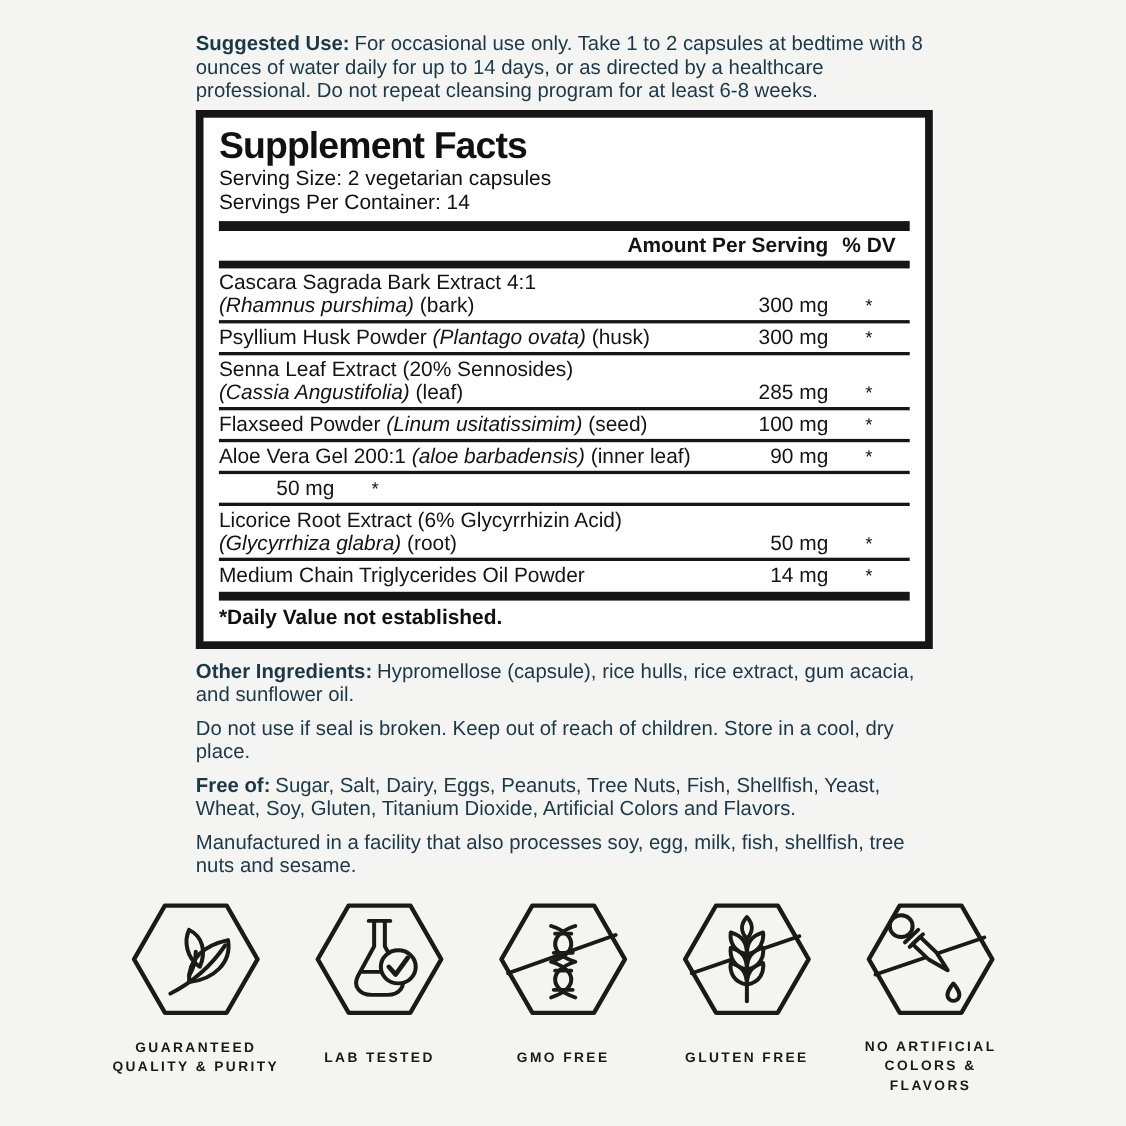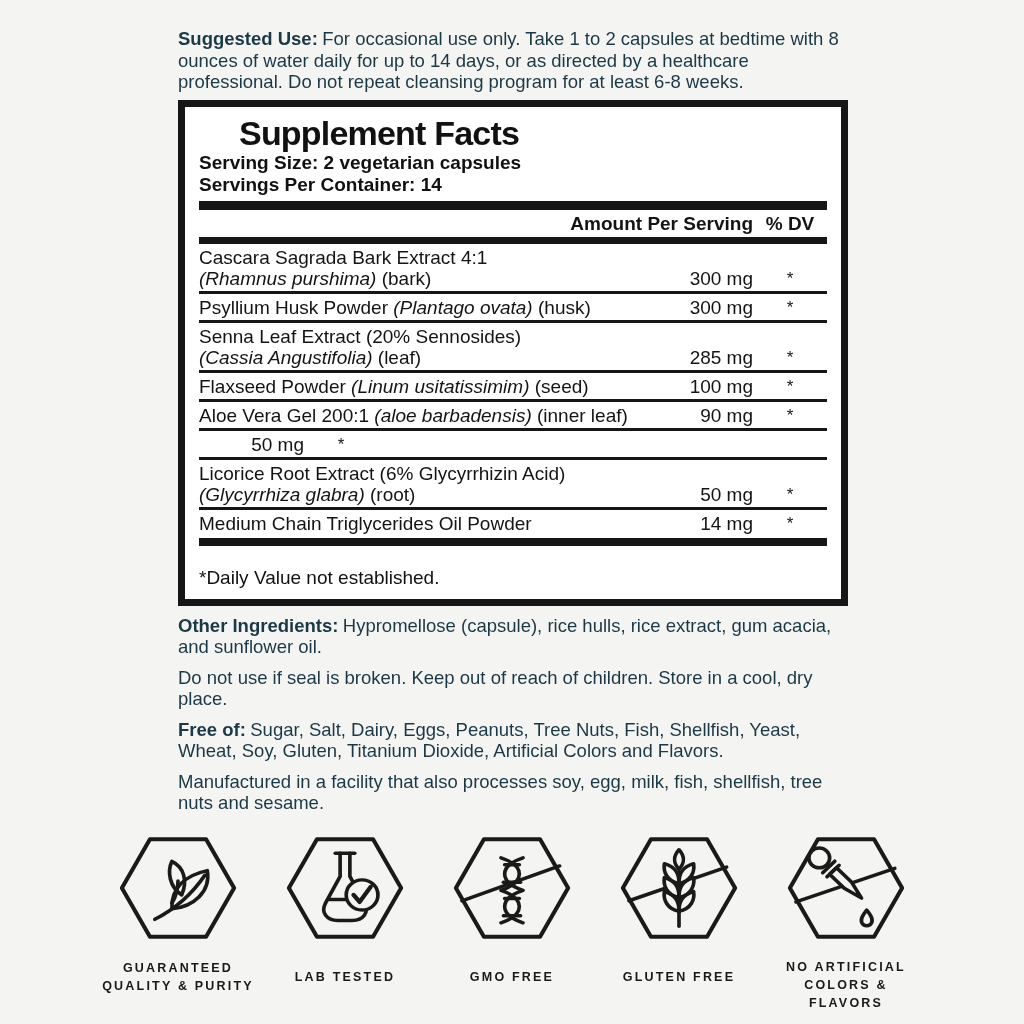--- a/index.html
+++ b/index.html
@@ -18,36 +18,36 @@
   .para + .para{margin-top:9px;}
 
   
   .sf-panel{
     margin-top:7px;
     border:7px solid #161616;
     background:#ffffff;
     padding:8px 14px 10px 14px;
     color:#141414;
   }
-  .sf-title{font-size:34px;line-height:37px;font-weight:bold;letter-spacing:-0.8px;color:#111;margin-left:40px;}
-  .sf-line{font-size:19px;line-height:22px;color:#111;font-weight:bold;}
+  .sf-title{font-size:34px;line-height:37px;font-weight:bold;letter-spacing:-0.8px;color:#111;}
+  .sf-line{font-size:19px;line-height:22px;color:#111;}
   .bar-a{height:9px;background:#161616;margin-top:5px;}
   .bar-b{height:7px;background:#161616;}
   .bar-c{height:8px;background:#161616;margin-top:2px;}
   .sep{height:3px;background:#161616;}
   .sf-header{display:flex;font-size:19px;font-weight:bold;padding:3px 0 2px 0;align-items:baseline;}
   .hdr-spacer{flex:1;}
   .hdr-amt{text-align:right;}
   .sf-row{display:flex;padding:3px 0 2px 0;align-items:flex-end;}
   .row-name{flex:1;font-size:19px;line-height:21px;min-width:0;}
   .row-amt{width:105px;text-align:right;font-size:19px;line-height:21px;flex-shrink:0;}
   .row-dv{width:74px;text-align:center;font-size:17px;line-height:21px;flex-shrink:0;}
   .hdr-dv{width:74px;text-align:center;font-size:19px;}
   .it{font-style:italic;}
-  .sf-footnote{font-size:19px;font-weight:normal;padding-top:21px;color:#111;}
+  .sf-footnote{font-size:19px;font-weight:bold;padding-top:5px;color:#111;}
   .below{margin-top:9px;}
 
   
   .badges{
     margin:16px 0 0 100px;width:824px;
     display:flex;justify-content:space-between;
   }
   .badge{width:156px;display:flex;flex-direction:column;align-items:center;}
   .badge svg{width:122px;height:116px;display:block;}
   .badge-label{

